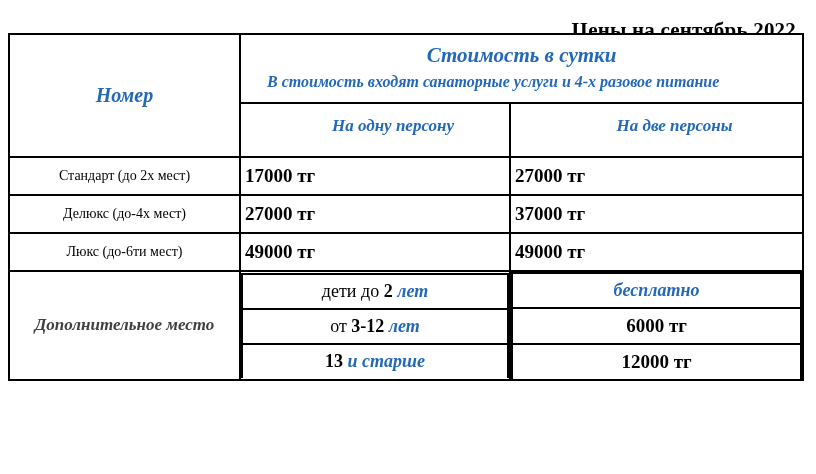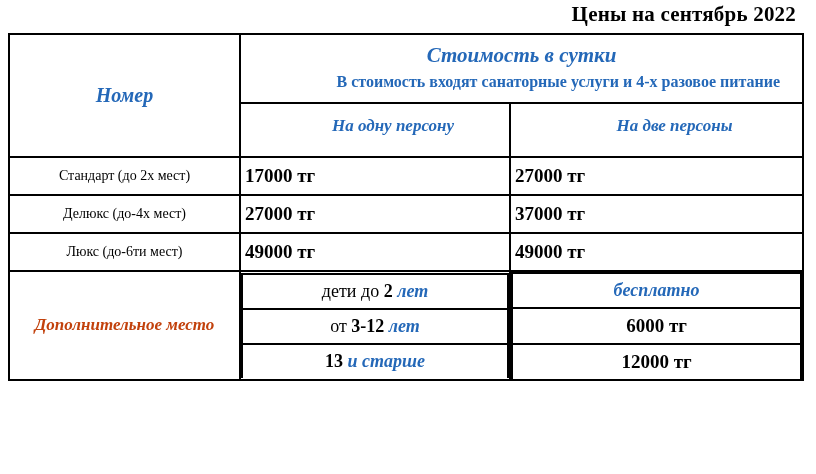--- a/index.html
+++ b/index.html
@@ -14,21 +14,21 @@
     overflow: hidden;
   }
   .page {
     position: relative;
     width: 816px;
     height: 474px;
     box-sizing: border-box;
   }
   .title {
     position: absolute;
-    top: 2px;
+    top: 18px;
     left: 0;
     width: 796px;
     text-align: right;
     font-family: "Liberation Serif", serif;
     font-weight: bold;
     font-size: 21px;
     color: #000000;
     letter-spacing: 0.2px;
   }
   .table-wrap {
@@ -63,26 +63,27 @@
   .hdr-cost-main {
     text-align: center;
     color: #2468b8;
     font-weight: bold;
     font-style: italic;
     font-size: 21px;
     padding-top: 8px;
     padding-bottom: 2px;
   }
   .hdr-cost-sub {
-    text-align: right;
-    color: #2468b8;
-    font-weight: bold;
+    text-align: left;
+    color: #2468b8;
+    font-weight: bold;
+    font-style: italic;
     font-size: 16px;
     line-height: 1.25;
-    padding: 2px 22px 10px 6px;
+    padding: 2px 22px 10px 26px;
   }
   .hdr-person {
     text-align: center;
     color: #2468b8;
     font-weight: bold;
     font-style: italic;
     font-size: 17px;
     padding: 12px 4px 20px 4px;
     margin-left: 36px;
   }
@@ -93,21 +94,21 @@
     padding: 7px 4px;
   }
   .price-val {
     font-size: 19px;
     font-weight: bold;
     color: #000000;
     padding: 7px 4px;
   }
   .extra-label {
     text-align: center;
-    color: #c2410c;
+    color: #404040;
     font-weight: bold;
     font-style: italic;
     font-size: 17px;
     line-height: 1.45;
   }
   .inner-table {
     border-collapse: collapse;
     width: 100%;
     table-layout: fixed;
   }

